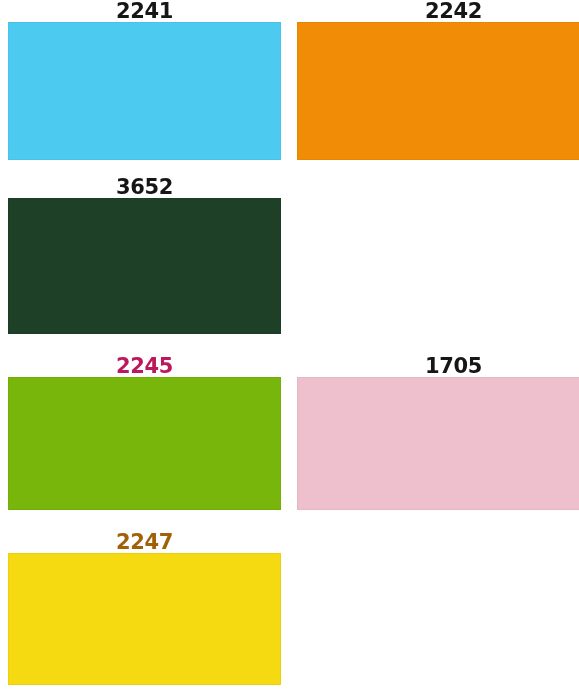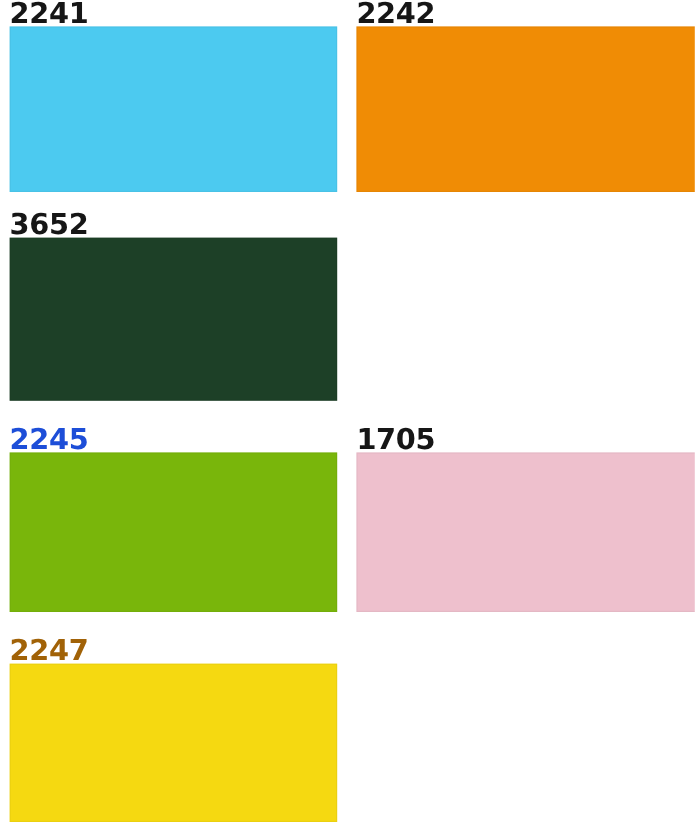--- a/index.html
+++ b/index.html
@@ -18,24 +18,24 @@
     position: relative;
     width: 579px;
     height: 700px;
     box-sizing: border-box;
   }
   .swatch-cell {
     position: absolute;
     box-sizing: border-box;
   }
   .swatch-label {
-    font-size: 24px;
+    font-size: 21px;
     font-weight: bold;
     color: #161616;
-    text-align: left;
+    text-align: center;
     line-height: 22px;
     letter-spacing: -0.3px;
     height: 22px;
     width: 100%;
     -webkit-font-smoothing: antialiased;
   }
   .swatch-chip {
     width: 100%;
     display: block;
     border: 1px solid rgba(0,0,0,0.04);
@@ -69,21 +69,21 @@
     <div class="swatch-label" style="color: rgb(22, 22, 22);">2242</div>
     <div class="swatch-chip" style="background-color: rgb(240, 140, 5);"></div>
   </div>
 
   <div class="swatch-cell col-left row-2">
     <div class="swatch-label" style="color: rgb(22, 22, 22);">3652</div>
     <div class="swatch-chip" style="background-color: rgb(29, 64, 39);"></div>
   </div>
 
   <div class="swatch-cell col-left row-3">
-    <div class="swatch-label" style="color: #1d4ed8;">2245</div>
+    <div class="swatch-label" style="color: #be185d;">2245</div>
     <div class="swatch-chip" style="background-color: rgb(121, 182, 11);"></div>
   </div>
 
   <div class="swatch-cell col-right row-3">
     <div class="swatch-label" style="color: rgb(22, 22, 22);">1705</div>
     <div class="swatch-chip" style="background-color: rgb(238, 192, 205);"></div>
   </div>
 
   <div class="swatch-cell col-left row-4">
     <div class="swatch-label" style="color: #a16207;">2247</div>

